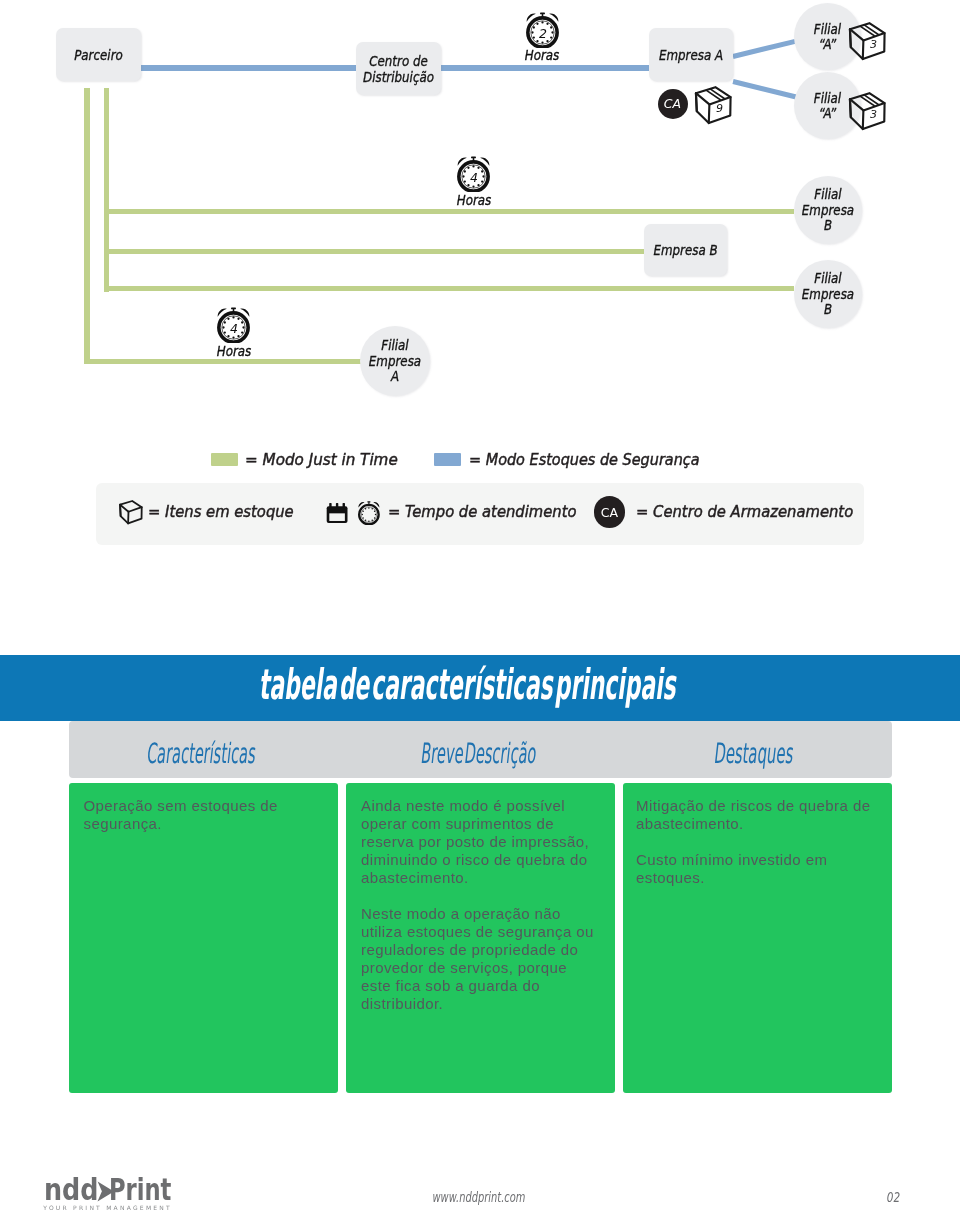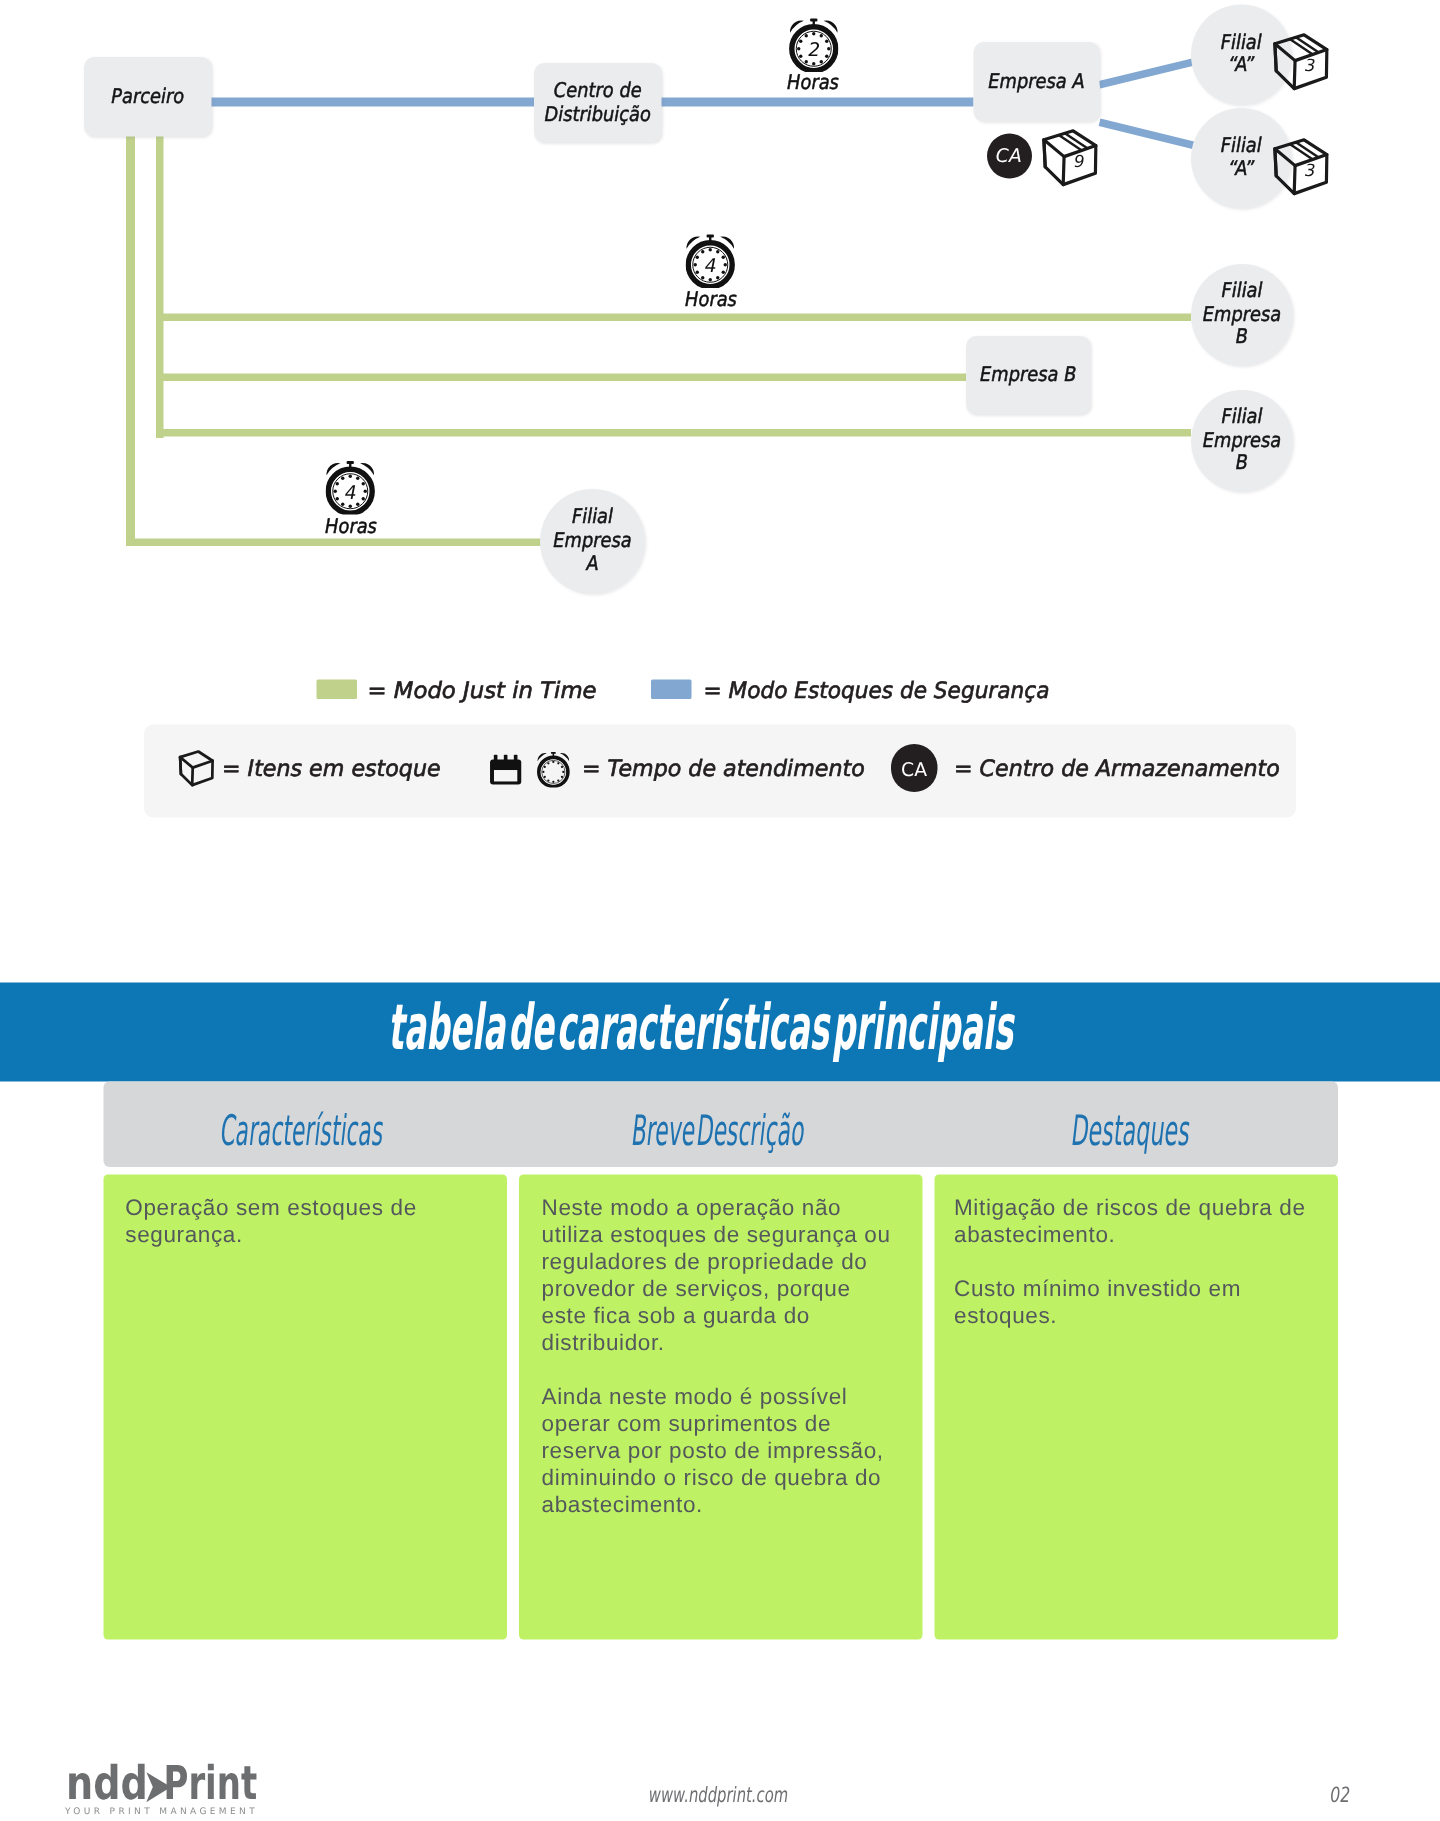--- a/index.html
+++ b/index.html
@@ -46,21 +46,21 @@
              font-family:"DejaVu Sans",sans-serif;
              font-style:italic;font-weight:bold;white-space:nowrap;
              font-size:42px;word-spacing:-11px;font-style:normal;
              transform:scaleX(0.521) skewX(-14deg);transform-origin:50% 50%;}
   .thead{position:absolute;background:#d5d7d9;border-radius:4px;}
   .thcell{position:absolute;text-align:center;color:#1f72b0;
           font-family:"DejaVu Sans",sans-serif;
           font-style:normal;font-weight:normal;white-space:nowrap;
           font-size:28px;word-spacing:-7px;
           transform:scaleX(0.52) skewX(-12deg);transform-origin:50% 50%;}
-  .tcell{position:absolute;background:#bef264;border-radius:3px;box-sizing:border-box;}
+  .tcell{position:absolute;background:#22c55e;border-radius:3px;box-sizing:border-box;}
   .tcell p{margin:0 0 17.5px 0;color:#54585c;font-family:"Liberation Sans",sans-serif;
            font-size:15px;line-height:18.1px;letter-spacing:.42px;}
   .tcell p:last-child{margin-bottom:0;}
 
   
   .footurl{position:absolute;color:#6d6e71;font-style:italic;font-size:14px;
            font-family:"DejaVu Sans",sans-serif;white-space:nowrap;
            transform:scaleX(0.705);transform-origin:50% 50%;}
   .pagenum{position:absolute;color:#6d6e71;font-style:italic;font-size:14px;
            font-family:"DejaVu Sans",sans-serif;white-space:nowrap;
@@ -117,21 +117,21 @@
     <div class="gline" style="left:103.5px;top:208.6px;width:690px;height:5.4px;"></div>
     <div class="gline" style="left:103.5px;top:248.8px;width:545px;height:5.4px;"></div>
     <div class="gline" style="left:103.5px;top:286.1px;width:690px;height:5.4px;"></div>
     <div class="gline" style="left:84px;top:358.5px;width:277px;height:5.4px;"></div>
 
     <div class="bline" style="left:140px;top:65.3px;width:217px;height:5.3px;"></div>
     <div class="bline" style="left:440px;top:65.3px;width:209px;height:5.3px;"></div>
     <div class="dline" style="left:733px;top:54.1px;width:64px;transform:rotate(-13.7deg);"></div>
     <div class="dline" style="left:733px;top:79.3px;width:65px;transform:rotate(13.8deg);"></div>
 
-    <div class="node" style="left:56px;top:38px;width:85px;height:53px;">
+    <div class="node" style="left:56px;top:28px;width:85px;height:53px;">
       <div class="nodetxt">Parceiro</div>
       </div>
     <div class="node" style="left:356px;top:42px;width:85px;height:53px;">
       <div class="nodetxt">Centro de
 Distribuição</div>
       </div>
     <div class="node" style="left:649px;top:28px;width:84px;height:53px;">
       <div class="nodetxt">Empresa A</div>
       </div>
     <div class="node" style="left:644px;top:224.3px;width:83px;height:52.2px;">
@@ -249,22 +249,22 @@
 
     <div class="thead" style="left:69px;top:721px;width:823px;height:57px;"></div>
     <div class="thcell" style="left:64px;top:737px;width:275px;">Características</div>
     <div class="thcell" style="left:342px;top:737px;width:274px;transform:scaleX(0.522) skewX(-12deg);">Breve Descrição</div>
     <div class="thcell" style="left:617px;top:737px;width:274px;transform:scaleX(0.53) skewX(-12deg);">Destaques</div>
 
     <div class="tcell" style="left:69px;top:783px;width:269px;height:310px;padding:14px 16px 0 14.5px;">
         <p>Operação sem estoques de segurança.</p>
       </div>
     <div class="tcell" style="left:346px;top:783px;width:269px;height:310px;padding:14px 20px 0 15px;">
+        <p>Ainda neste modo é possível operar com suprimentos de reserva por posto de impressão, diminuindo o risco de quebra do abastecimento.</p>
         <p>Neste modo a operação não utiliza estoques de segurança ou reguladores de propriedade do provedor de serviços, porque este fica sob a guarda do distribuidor.</p>
-        <p>Ainda neste modo é possível operar com suprimentos de reserva por posto de impressão, diminuindo o risco de quebra do abastecimento.</p>
       </div>
     <div class="tcell" style="left:623px;top:783px;width:269px;height:310px;padding:14px 2px 0 13px;">
         <p>Mitigação de riscos de quebra de abastecimento.</p>
         <p>Custo mínimo investido em estoques.</p>
       </div>
   </div>
 
   <div>
     <div class="logo" style="left:40px;top:1174px;width:132px;height:40px;">
       <div style="position:absolute;left:4px;top:0;font-family:'DejaVu Sans',sans-serif;font-weight:bold;

